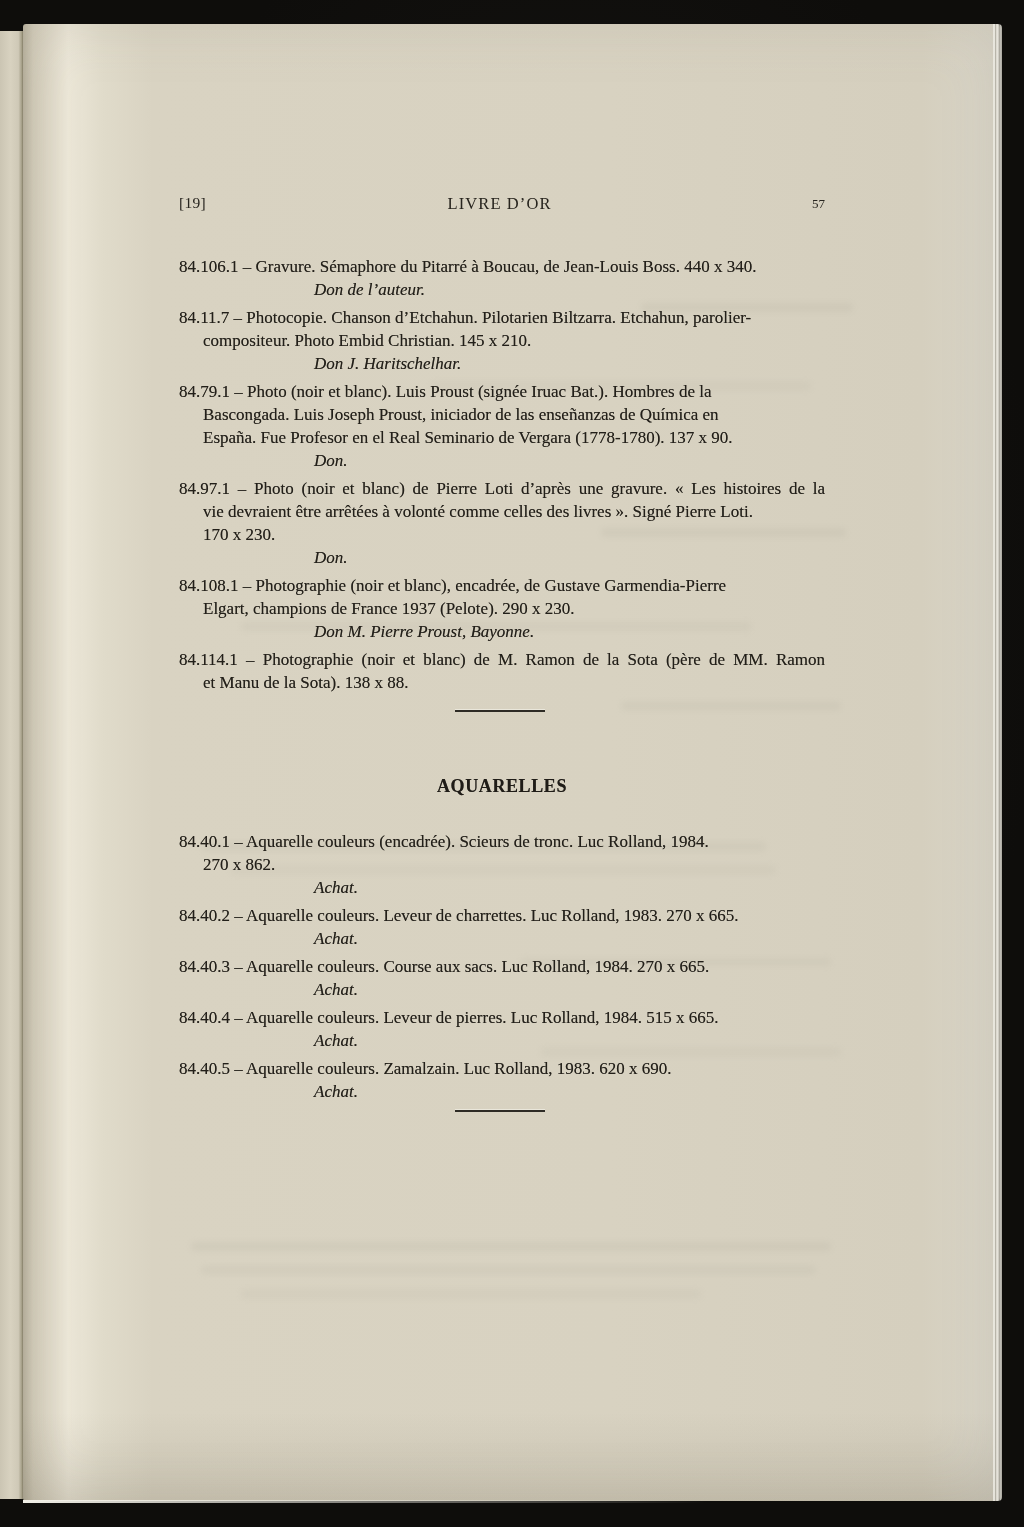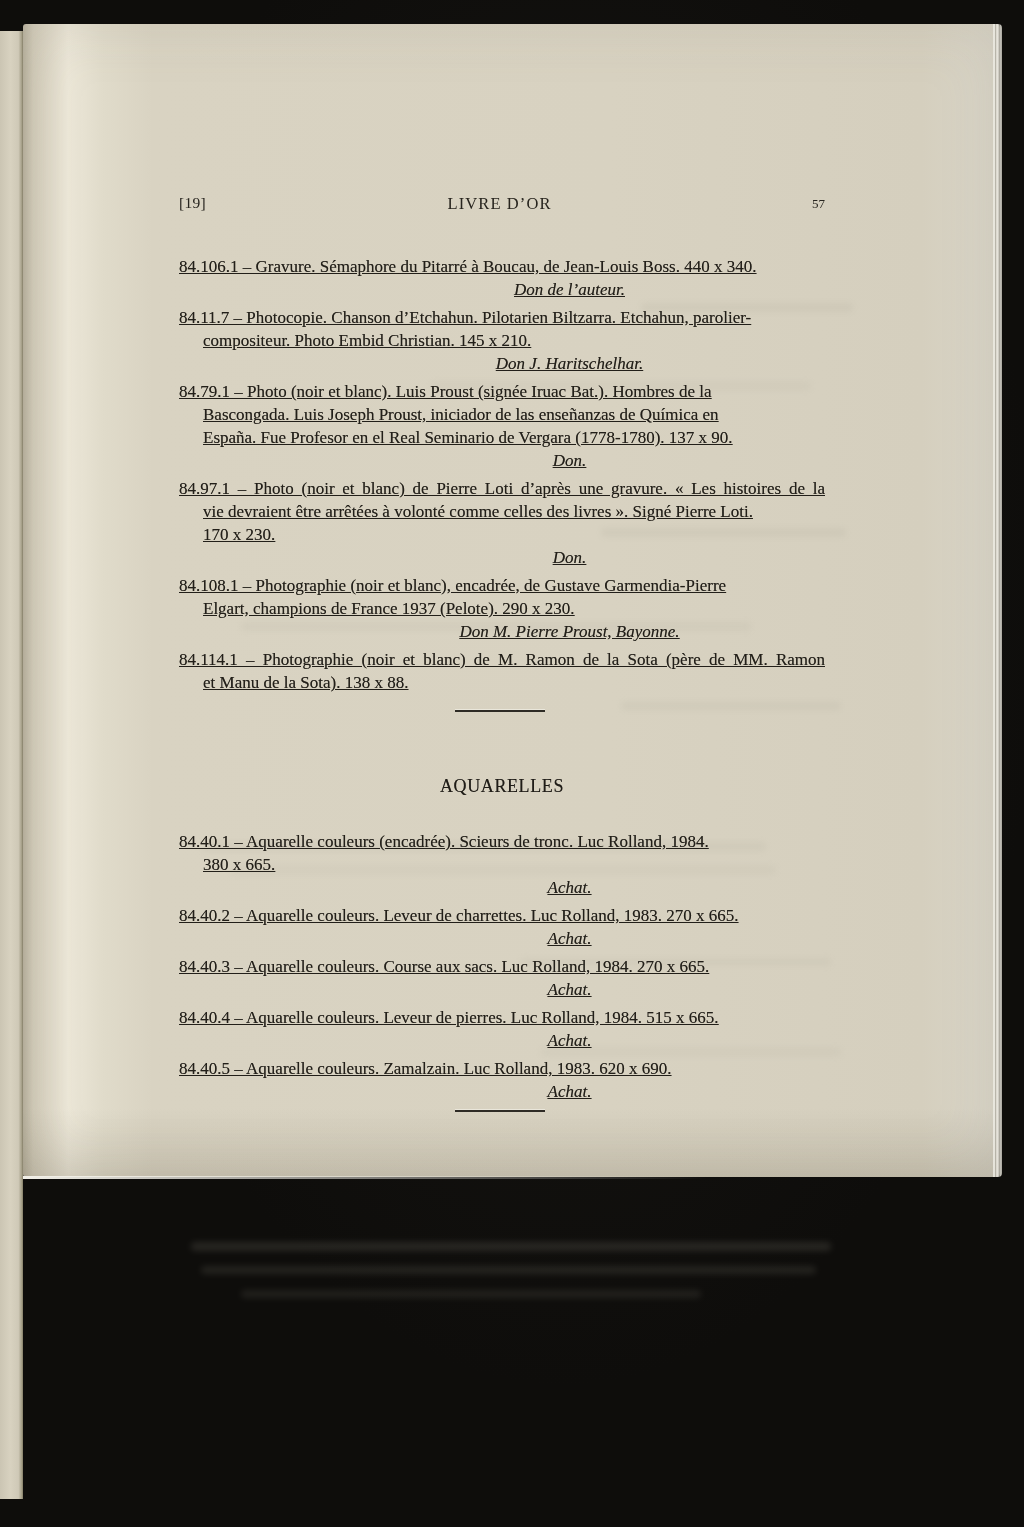--- a/index.html
+++ b/index.html
@@ -20,21 +20,21 @@
   #under-page {
     position: absolute;
     left: 0; top: 31px;
     width: 23px; height: 1468px;
     background: linear-gradient(90deg, #cbc5b3 0%, #d8d2c0 45%, #cfc9b7 80%, #9d977f 97%, #6d6753 100%);
   }
   
   #page {
     position: absolute;
     left: 23px; top: 24px;
-    width: 977px; height: 1153px;
+    width: 977px; height: 1477px;
     border-radius: 3px 4px 4px 3px;
     background:
       linear-gradient(180deg, rgba(255,255,255,.05) 0%, rgba(0,0,0,0) 4%, rgba(0,0,0,0) 94%, rgba(84,78,60,.12) 100%),
       linear-gradient(90deg, #b9b3a0 0px, #d3cdbb 10px, #ece7d8 45px, #e0dbca 80px, #d9d3c2 130px, #d8d2c1 60%, #d5cfbe 92%, #d9d5c8 99%),
       #d8d2c1;
     box-shadow: inset 0 0 60px rgba(120,112,90,.18);
   }
   
   #page-stack {
     position: absolute;
@@ -78,36 +78,36 @@
   #page-header .pagenum { font-size: 13px; }
 
   #catalog-content {
     position: absolute;
     left: 156px; top: 231px;
     width: 646px;
     color: #221f19;
     font-size: 17px;
     text-shadow: 0 0 .5px rgba(34,31,25,.55);
   }
-  .entry { margin-bottom: 5px; text-decoration: underline; }
+  .entry { margin-bottom: 5px; }
   .line  { line-height: 23px; }
   .line.cont   { padding-left: 24px; }
-  .line.credit { padding-left: 135px; font-style: italic; text-align: center; }
+  .line.credit { padding-left: 135px; font-style: italic; }
   .line.just   { text-align: justify; text-align-last: justify; }
   .section-divider {
     width: 90px; height: 0;
     margin: 16px 0 0 276px;
     border-top: 2px solid #2e2b25;
     box-shadow: 0 -1px 0 rgba(250,248,240,.55);
   }
   .section-divider.last { margin-top: 7px; }
   .section-heading {
     margin: 62px 0 32px 0;
     text-align: center;
-    font-weight: normal;
+    font-weight: bold;
     font-size: 18px;
     letter-spacing: .6px;
     line-height: 24px;
     color: #1f1c17;
   }
 </style>
 </head>
 <body>
 
 <div id="canvas">
@@ -163,21 +163,21 @@
           <div class="line credit">Don M. Pierre Proust, Bayonne.</div>
         </div>
         <div class="entry">
           <div class="line measure just"><span>84.114.1 – Photographie (noir et blanc) de M. Ramon de la Sota (père de MM. Ramon</span></div>
           <div class="line measure cont"><span>et Manu de la Sota). 138 x 88.</span></div>
         </div>
         <div class="section-divider"></div>
         <div class="section-heading">AQUARELLES</div>
         <div class="entry">
           <div class="line measure"><span>84.40.1 – Aquarelle couleurs (encadrée). Scieurs de tronc. Luc Rolland, 1984.</span></div>
-          <div class="line measure cont"><span>380 x 665.</span></div>
+          <div class="line measure cont"><span>270 x 862.</span></div>
           <div class="line credit">Achat.</div>
         </div>
         <div class="entry">
           <div class="line measure"><span>84.40.2 – Aquarelle couleurs. Leveur de charrettes. Luc Rolland, 1983. 270 x 665.</span></div>
           <div class="line credit">Achat.</div>
         </div>
         <div class="entry">
           <div class="line measure"><span>84.40.3 – Aquarelle couleurs. Course aux sacs. Luc Rolland, 1984. 270 x 665.</span></div>
           <div class="line credit">Achat.</div>
         </div>

